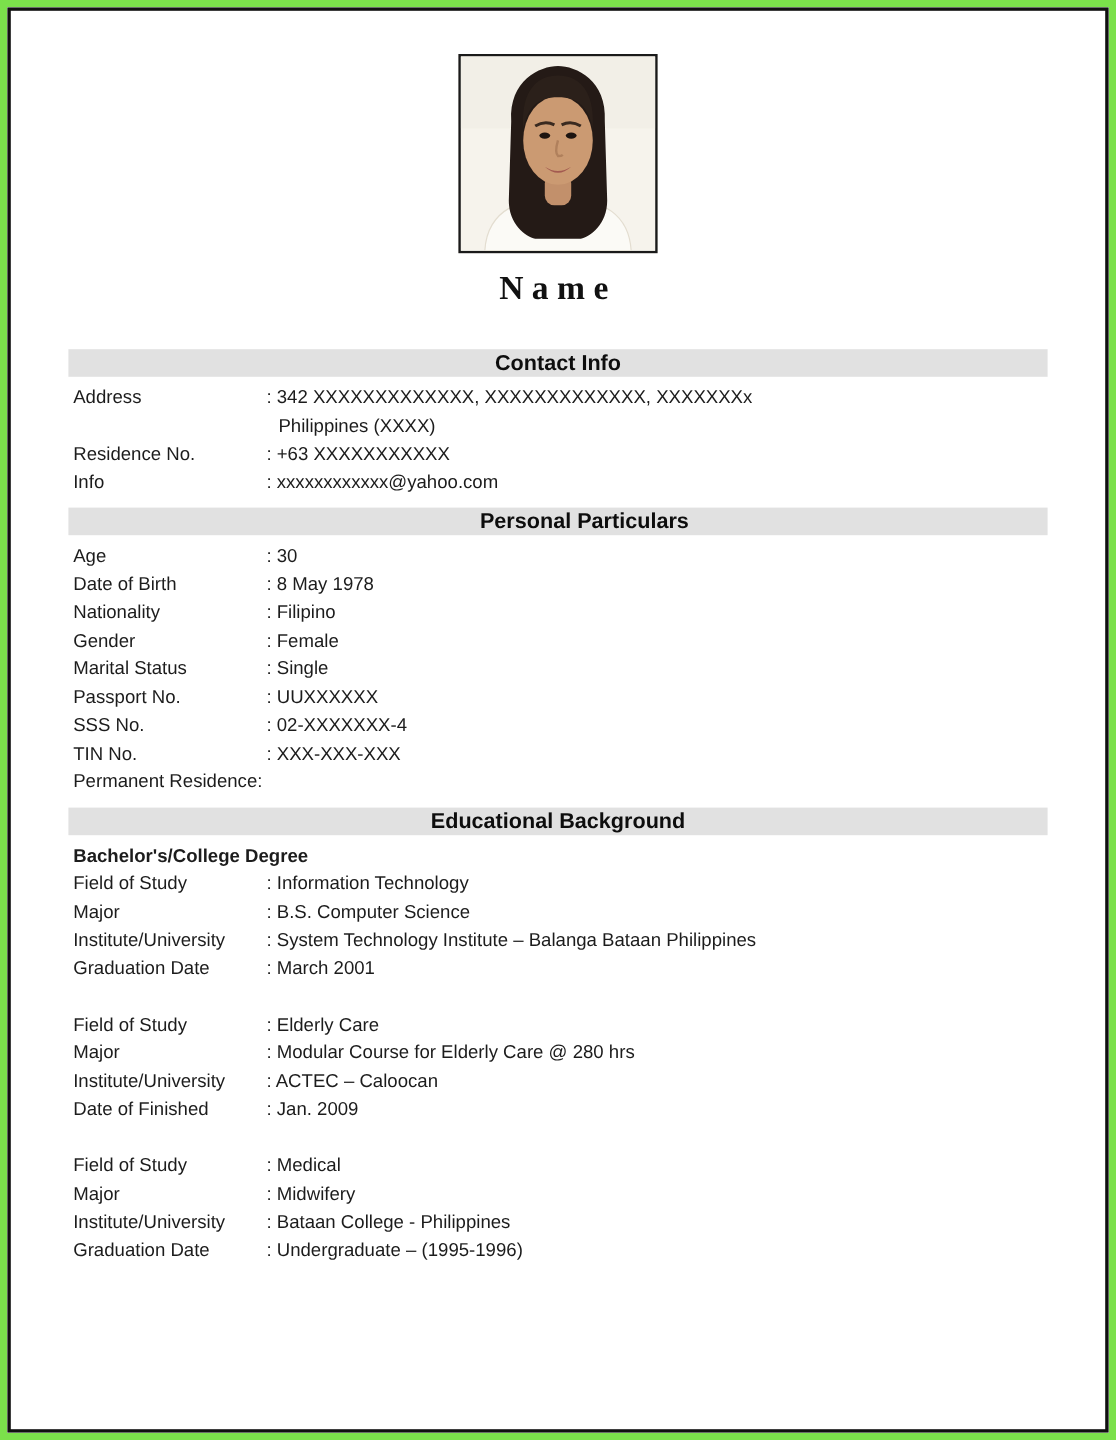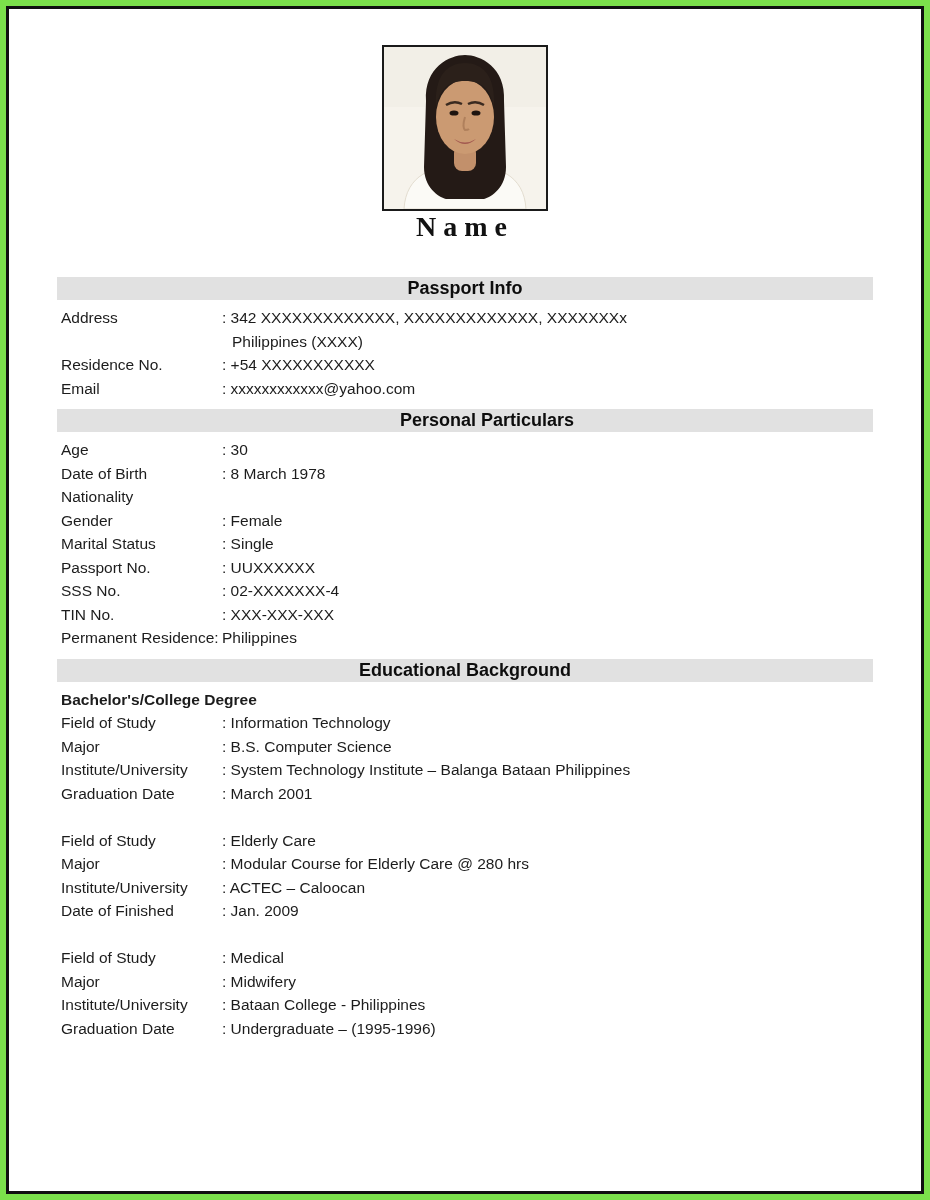--- a/index.html
+++ b/index.html
@@ -28,20 +28,21 @@
     display:block;
   }
   .photo-frame svg { display:block; width:100%; height:100%; }
 
   .name-title {
     text-align:center;
     font-family:"Liberation Serif", serif;
     font-weight:bold;
     font-size:28px;
     letter-spacing:7px;
+    margin-top:14px;
     color:#111;
   }
 
   .section-bar {
     background:#e1e1e1;
     height:23px;
     line-height:23px;
     text-align:center;
     font-weight:bold;
     font-size:18px;
@@ -93,51 +94,52 @@
         <ellipse cx="92" cy="66" rx="4.5" ry="2.6" fill="#1d1410"></ellipse>
 
         <path d="M81 70 q-3 10 0 13 q3 0 4 -1" stroke="#b0805c" stroke-width="2" fill="none"></path>
 
         <path d="M70 92 q11 7 22 0 q-11 10 -22 0 Z" fill="#a35a50"></path>
       </svg>
     </div>
 
     <div class="name-title">Name</div>
 
-    <div class="section-bar bar-contact">Passport Info</div>
+    <div class="section-bar bar-contact">Contact Info</div>
     <div class="rows">
       <div class="row">
         <span class="lbl">Address</span>
         <span class="val">
           <span>: 342 XXXXXXXXXXXXX, XXXXXXXXXXXXX, XXXXXXXx</span>
           <span class="val-line2">Philippines (XXXX)</span>
         </span>
       </div>
       <div class="row">
         <span class="lbl">Residence No.</span>
-        <span class="val">: +54 XXXXXXXXXXX</span>
-      </div>
-      <div class="row">
-        <span class="lbl">Email</span>
+        <span class="val">: +63 XXXXXXXXXXX</span>
+      </div>
+      <div class="row">
+        <span class="lbl">Info</span>
         <span class="val">: xxxxxxxxxxxx@yahoo.com</span>
       </div>
     </div>
 
     <div class="section-bar bar-personal">Personal Particulars</div>
     <div class="rows">
       <div class="row">
         <span class="lbl">Age</span>
         <span class="val">: 30</span>
       </div>
       <div class="row">
         <span class="lbl">Date of Birth</span>
-        <span class="val">: 8 March 1978</span>
+        <span class="val">: 8 May 1978</span>
       </div>
       <div class="row">
         <span class="lbl">Nationality</span>
+        <span class="val">: Filipino</span>
       </div>
       <div class="row">
         <span class="lbl">Gender</span>
         <span class="val">: Female</span>
       </div>
       <div class="row">
         <span class="lbl">Marital Status</span>
         <span class="val">: Single</span>
       </div>
       <div class="row">
@@ -147,21 +149,20 @@
       <div class="row">
         <span class="lbl">SSS No.</span>
         <span class="val">: 02-XXXXXXX-4</span>
       </div>
       <div class="row">
         <span class="lbl">TIN No.</span>
         <span class="val">: XXX-XXX-XXX</span>
       </div>
       <div class="row">
         <span class="lbl">Permanent Residence:</span>
-        <span class="val">Philippines</span>
       </div>
     </div>
 
     <div class="section-bar bar-education">Educational Background</div>
     <div class="degree-heading">Bachelor's/College Degree</div>
 
     <div class="edu-entry">
       <div class="row">
         <span class="lbl">Field of Study</span>
         <span class="val">: Information Technology</span>

